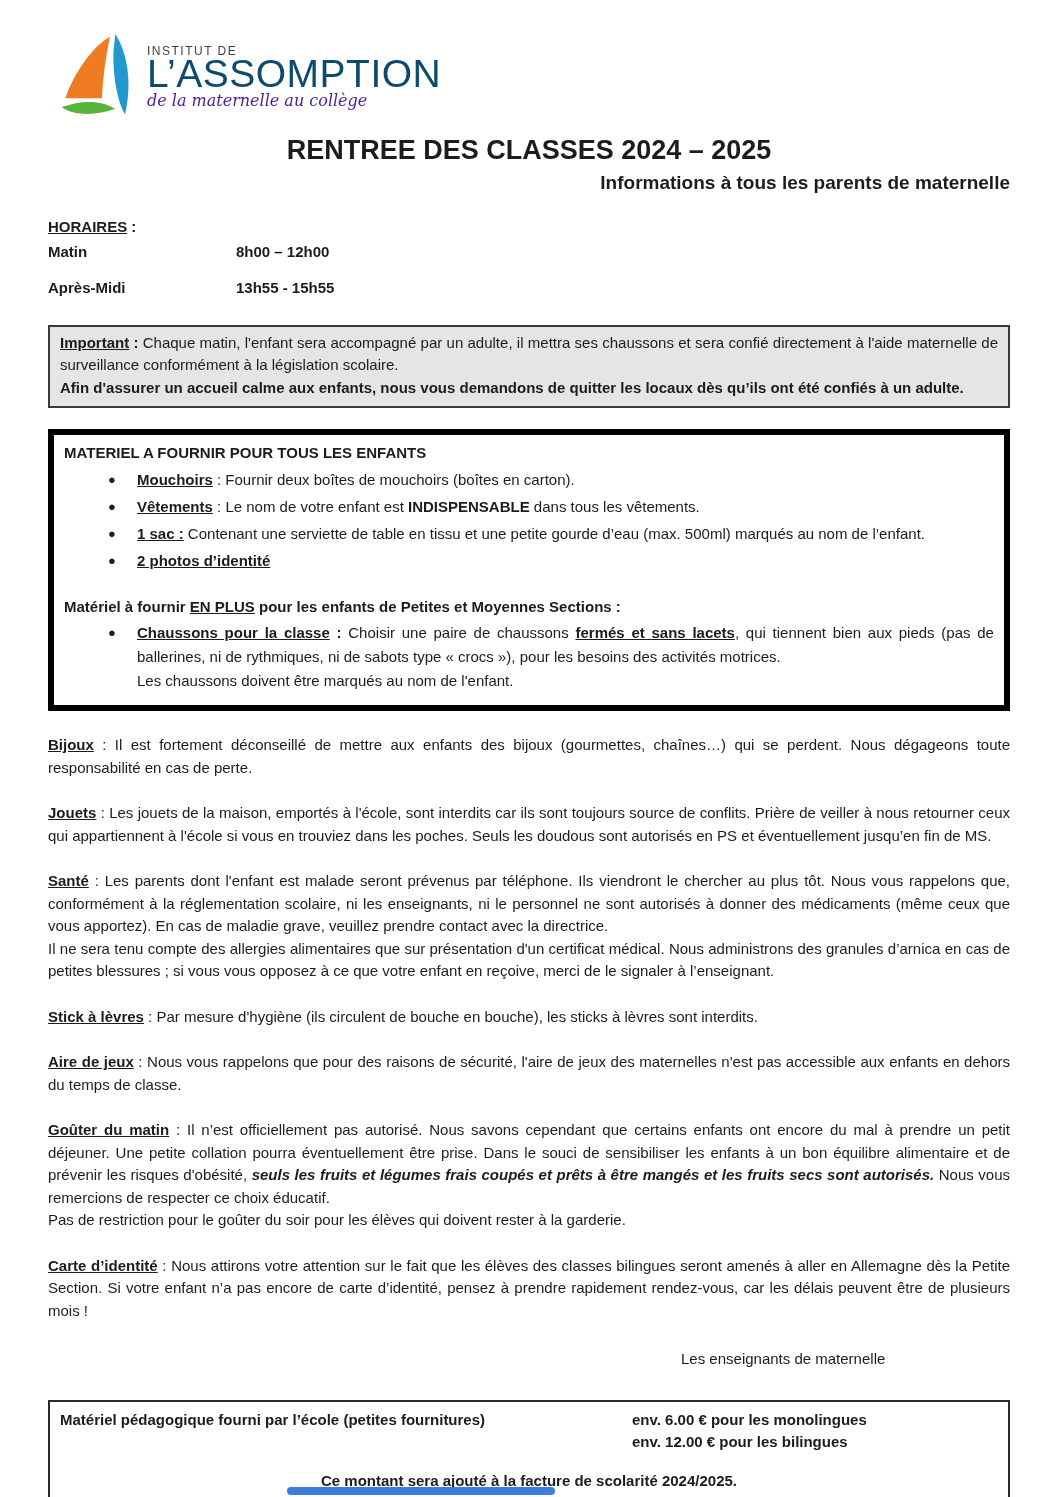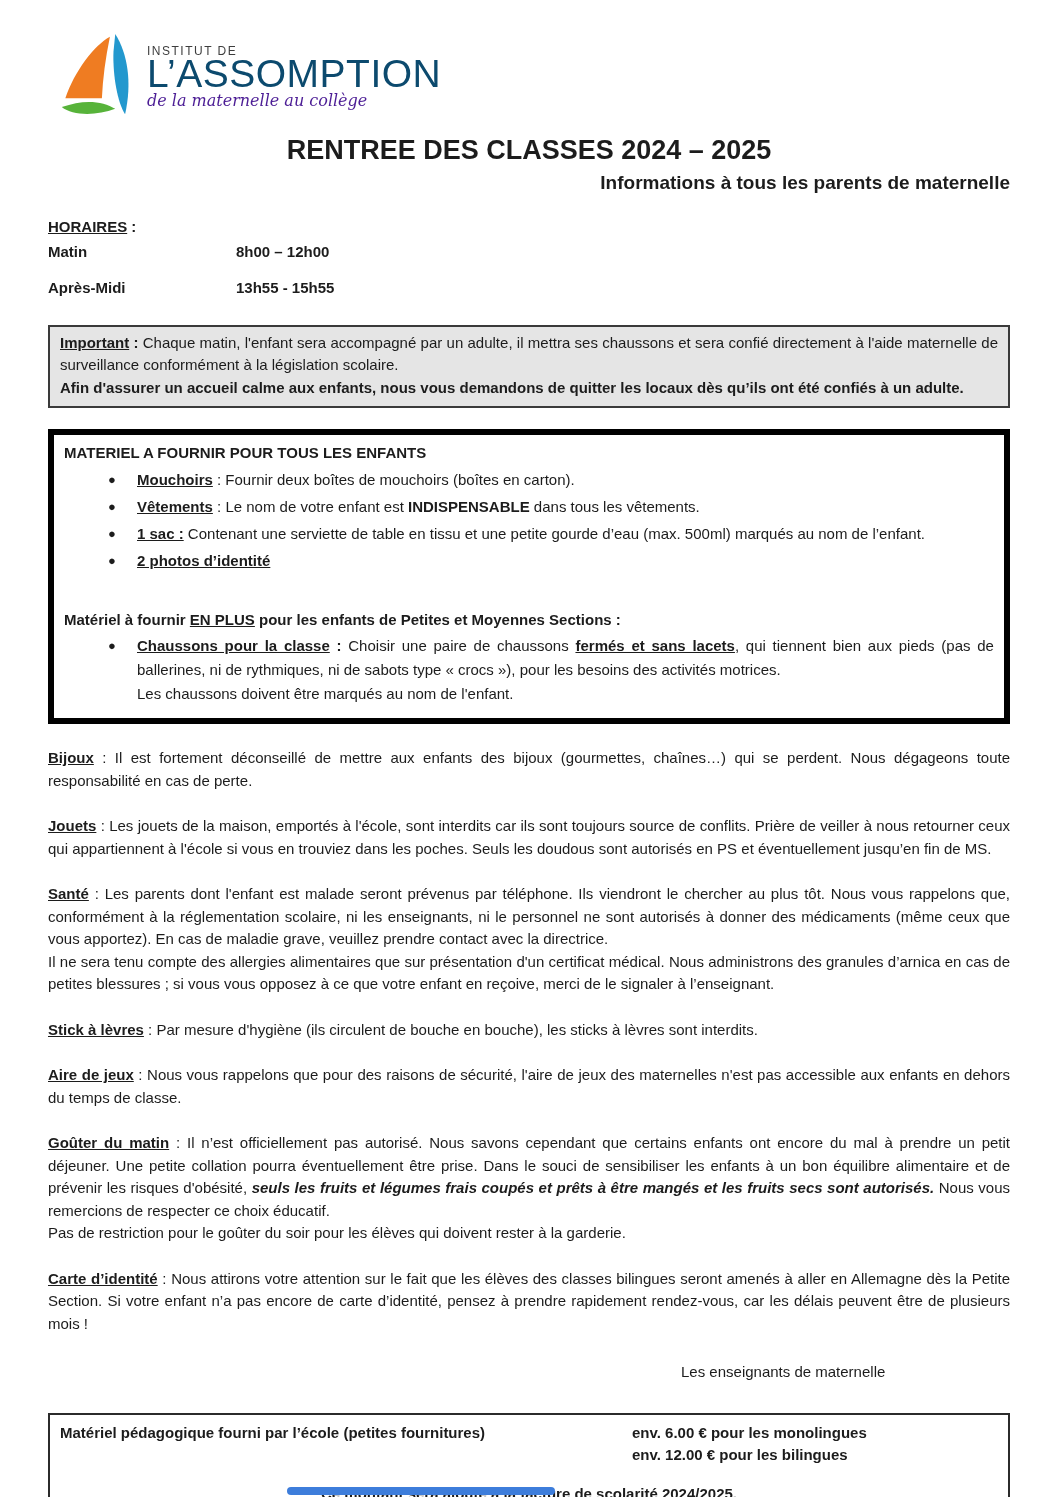--- a/index.html
+++ b/index.html
@@ -50,21 +50,21 @@
   
   .materiel-box{
     margin-top:21px;border:6px solid #000000;background:#ffffff;
     padding:7px 10px 12px;
   }
   .m-heading{font-weight:bold;}
   .m-item{position:relative;padding-left:73px;margin-top:3px;text-align:justify;line-height:24px;}
   .m-item .dot{position:absolute;left:44px;top:0;font-size:13px;}
   .m-item .lbl{font-weight:bold;text-decoration:underline;}
   .m-item .strong{font-weight:bold;}
-  .enplus{margin-top:36px;font-weight:bold;}
+  .enplus{margin-top:23px;font-weight:bold;}
   .enplus .u{text-decoration:underline;}
   
   .doc-p{margin-top:23px;text-align:justify;}
   .doc-p .lbl{font-weight:bold;text-decoration:underline;}
   .bolditalic{font-weight:bold;font-style:italic;}
   .signature{margin-top:26px;padding-left:633px;}
   
   .footer-box{
     margin-top:29px;border:2px solid #2b2b2b;background:#ffffff;
     padding:7px 10px 9px;

